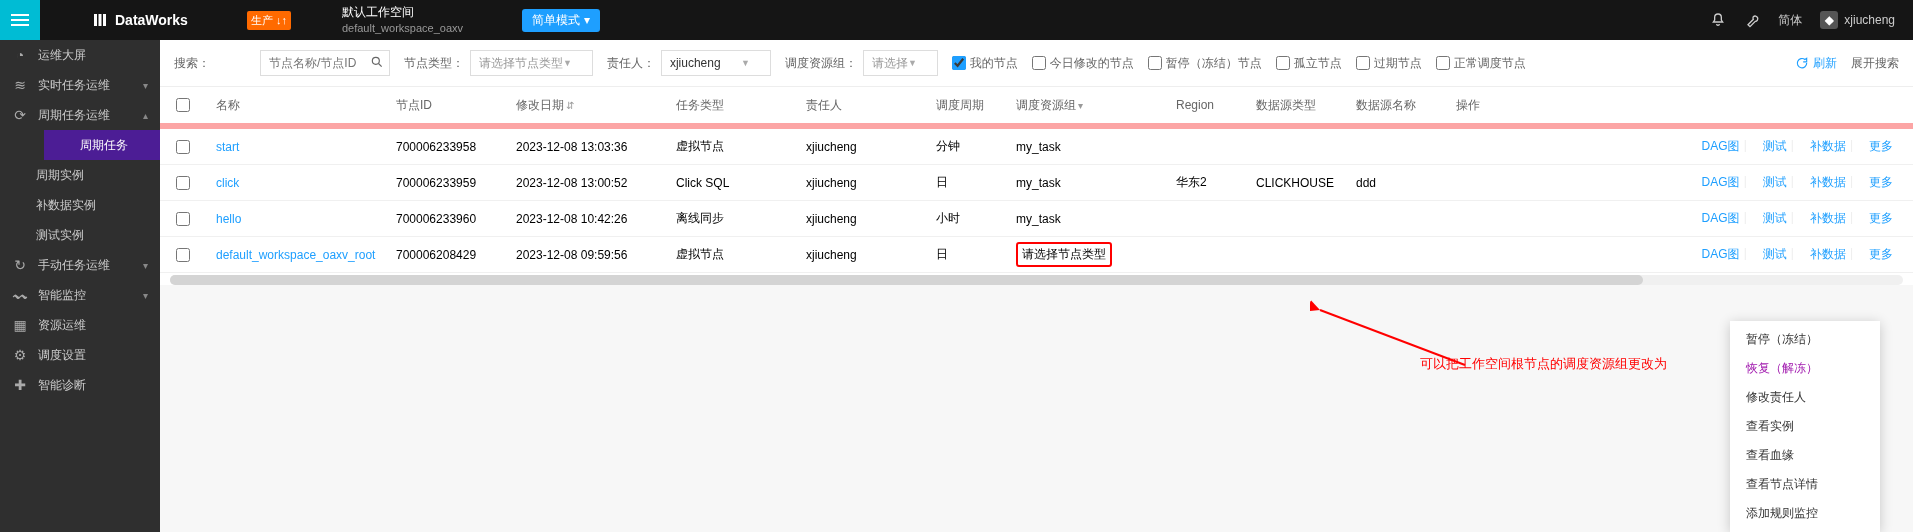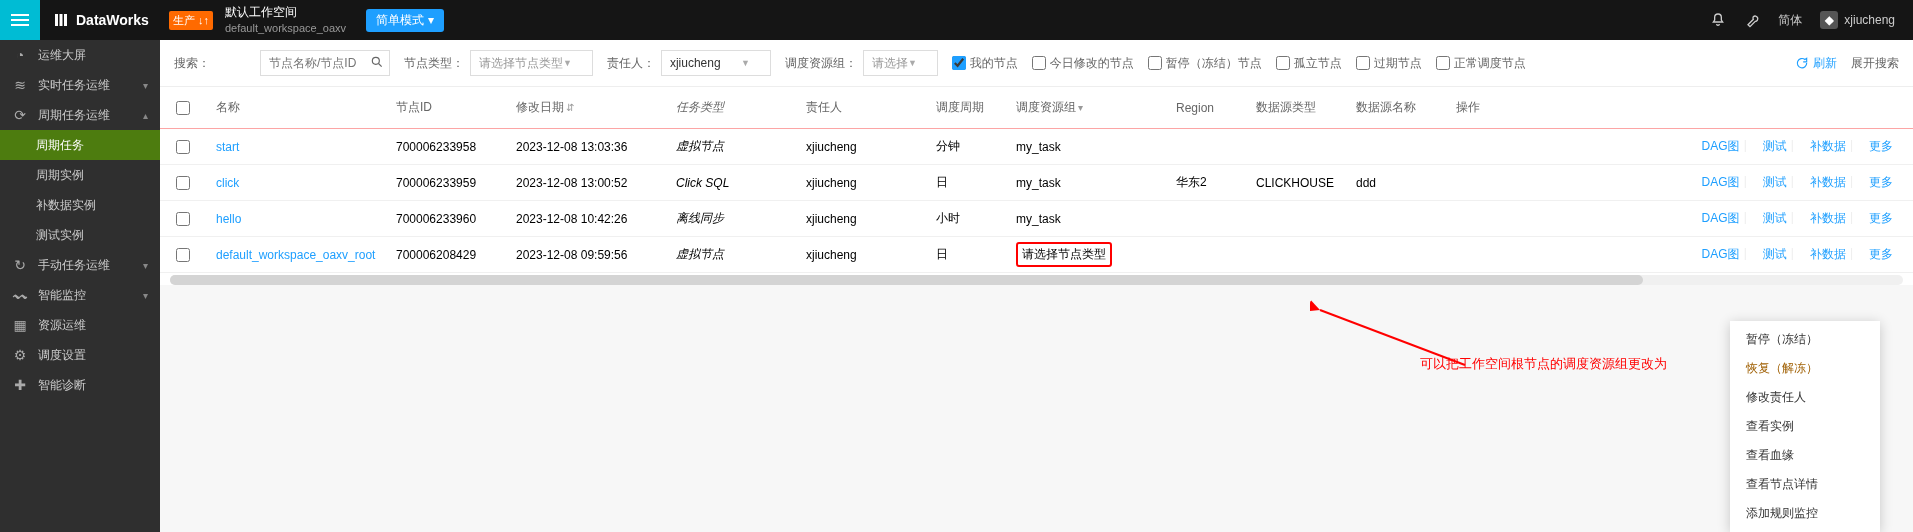--- a/index.html
+++ b/index.html
@@ -1,19 +1,19 @@
 <!DOCTYPE html>
 <html><head>
 <meta charset="utf-8">
 <style>
 * { margin: 0; padding: 0; box-sizing: border-box; }
 body { font-family: -apple-system, "PingFang SC", "Microsoft YaHei", sans-serif; font-size: 12px; background: #fff; width: 1913px; height: 532px; overflow: hidden; position: relative; }
 
 
-.topbar { height: 40px; background: #151515; display: flex; align-items: center; color: #ccc; }
+.topbar { height: 40px; background: #151515; display: flex; align-items: center; color: #ccc; gap: 39px; }
 .menu-btn { width: 40px; height: 40px; background: #00bcd4; display: flex; align-items: center; justify-content: center; }
 .menu-btn span { display: inline-block; width: 18px; height: 2px; background: #fff; position: relative; }
 .menu-btn span::before, .menu-btn span::after { content: ""; position: absolute; left: 0; width: 18px; height: 2px; background: #fff; }
 .menu-btn span::before { top: -5px; }
 .menu-btn span::after { top: 5px; }
 .brand { display: flex; align-items: center; padding: 0 12px; color: #fff; font-size: 14px; font-weight: 600; }
 .brand svg { margin-right: 6px; }
 .prod-tag { background: #ff6a00; color: #fff; padding: 2px 4px; font-size: 11px; border-radius: 2px; margin-left: 8px; }
 .workspace { margin-left: 12px; line-height: 1.3; }
 .workspace .ws-title { font-size: 12px; color: #fff; }
@@ -22,21 +22,21 @@
 .topbar-spacer { flex: 1; }
 .topbar-right { display: flex; align-items: center; gap: 18px; padding-right: 18px; color: #ccc; }
 .topbar-right .icn { width: 16px; height: 16px; display: inline-flex; align-items: center; justify-content: center; }
 .user { display: flex; align-items: center; gap: 6px; }
 .user-avatar { width: 18px; height: 18px; border-radius: 3px; background: #555; display: inline-flex; align-items: center; justify-content: center; color: #fff; }
 
 
 .sidebar { position: absolute; top: 40px; left: 0; width: 160px; bottom: 0; background: #2f2f2f; color: #ccc; }
 .side-item { display: flex; align-items: center; height: 30px; padding: 0 12px; gap: 10px; cursor: pointer; font-size: 12px; position: relative; }
 .side-item.lv2 { padding-left: 36px; }
-.side-item.active { background: #4d7c0f; color: #fff; }
+.side-item.active { background: #4c1d95; color: #fff; margin-left: 44px; }
 .side-icon { width: 16px; text-align: center; font-size: 14px; color: #aaa; }
 .chevron { position: absolute; right: 12px; font-size: 10px; color: #888; }
 
 
 .main { position: absolute; top: 40px; left: 160px; right: 0; bottom: 0; background: #f7f7f7; }
 .filterbar { background: #fff; padding: 10px 14px; display: flex; align-items: center; gap: 14px; flex-wrap: wrap; border-bottom: 1px solid #eee; }
 .fgroup { display: flex; align-items: center; gap: 6px; white-space: nowrap; }
 .flabel { color: #666; }
 .finput { border: 1px solid #ddd; height: 26px; padding: 0 24px 0 8px; width: 130px; font-size: 12px; position: relative; }
 .search-wrap { position: relative; padding-left: 44px; }
@@ -47,45 +47,45 @@
 .chk { display: flex; align-items: center; gap: 4px; color: #666; }
 .chk input { width: 14px; height: 14px; }
 .chk.checked input { accent-color: #1e9fff; }
 .toolbar-right { margin-left: auto; display: flex; align-items: center; gap: 14px; color: #1e9fff; }
 .refresh { display: flex; align-items: center; gap: 4px; cursor: pointer; }
 .expand-search { cursor: pointer; color:#666; }
 
 
 .tablewrap { background: #fff; padding: 0; }
 .thead, .trow { display: flex; align-items: center; border-bottom: 1px solid #f0f0f0; }
-.thead { height: 42px; color: #666; font-weight: 500; border-bottom: 1px solid #fca5a5; }
+.thead { height: 42px; color: #666; font-weight: 500; border-bottom: 6px solid #fca5a5; }
 .trow { height: 36px; }
 .cell { padding: 0 10px; overflow: hidden; text-overflow: ellipsis; white-space: nowrap; }
 .c-chk { width: 46px; display: flex; justify-content: center; }
 .c-chk input { width: 14px; height: 14px; }
 .c-name { width: 180px; }
 .c-id { width: 120px; }
 .c-date { width: 160px; }
-.c-type { width: 130px; font-style: italic; }
+.c-type { width: 130px; }
 .c-owner { width: 130px; }
 .c-cycle { width: 80px; }
 .c-group { width: 160px; }
 .c-region { width: 80px; }
 .c-dstype { width: 100px; }
 .c-dsname { width: 100px; }
 .c-ops { flex: 1; color: #1e9fff; display: flex; justify-content: flex-end; padding-right: 20px; gap: 4px; }
 .link { color: #1e9fff; cursor: pointer; }
 .oplink { color: #1e9fff; cursor: pointer; white-space: nowrap; padding-left: 12px; }
 .sep { color: #eee; }
 .highlight-box { border: 2px solid #f00; border-radius: 3px; padding: 2px 4px; display: inline-block; }
 
 
 .context-menu { position: absolute; top: 281px; left: 1570px; width: 150px; background: #fff; box-shadow: 0 2px 12px rgba(0,0,0,.2); padding: 4px 0; z-index: 10; }
 .cm-item { padding: 6px 16px; color: #333; cursor: pointer; font-size: 12px; }
-.cm-item.disabled { color: #a16207; cursor: default; }
+.cm-item.disabled { color: #a21caf; cursor: default; }
 
 
 .annot-text { position: absolute; top: 315px; left: 1260px; color: #f00; font-size: 13px; line-height: 1.4; }
 .annot-arrow { position: absolute; top: 260px; left: 1150px; width: 170px; height: 80px; pointer-events: none; }
 
 .hscroll { height: 10px; background: #f0f0f0; border-radius: 5px; margin: 2px 10px; position: relative; }
 .hscroll .thumb { background: #d4d4d4; height: 100%; border-radius: 5px; width: 85%; }
 
 .sort-ic { font-size: 10px; color: #999; margin-left: 2px; }
 .filter-ic { font-size: 10px; color: #999; margin-left: 2px; }

